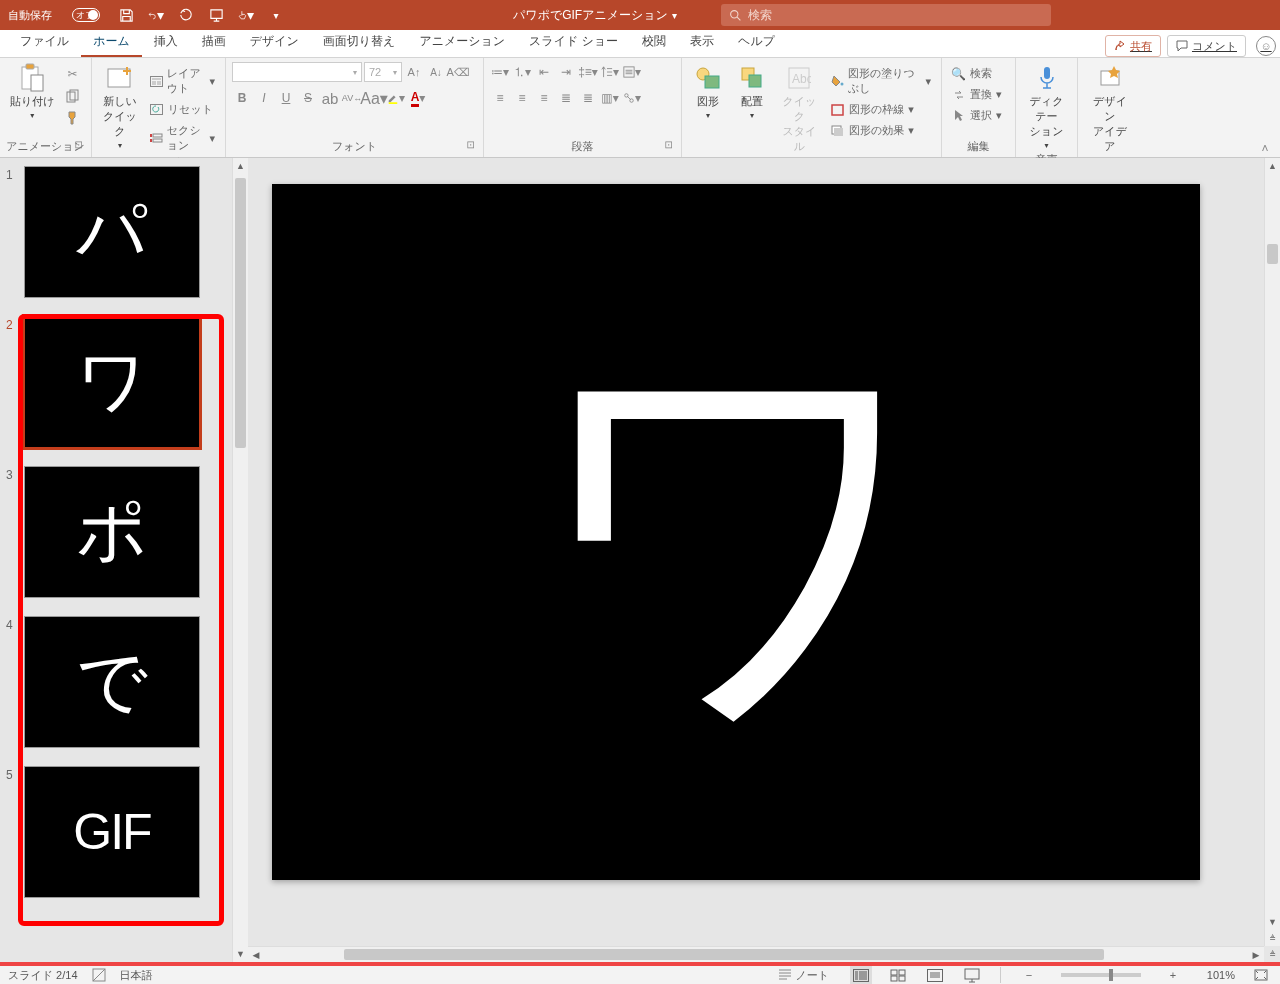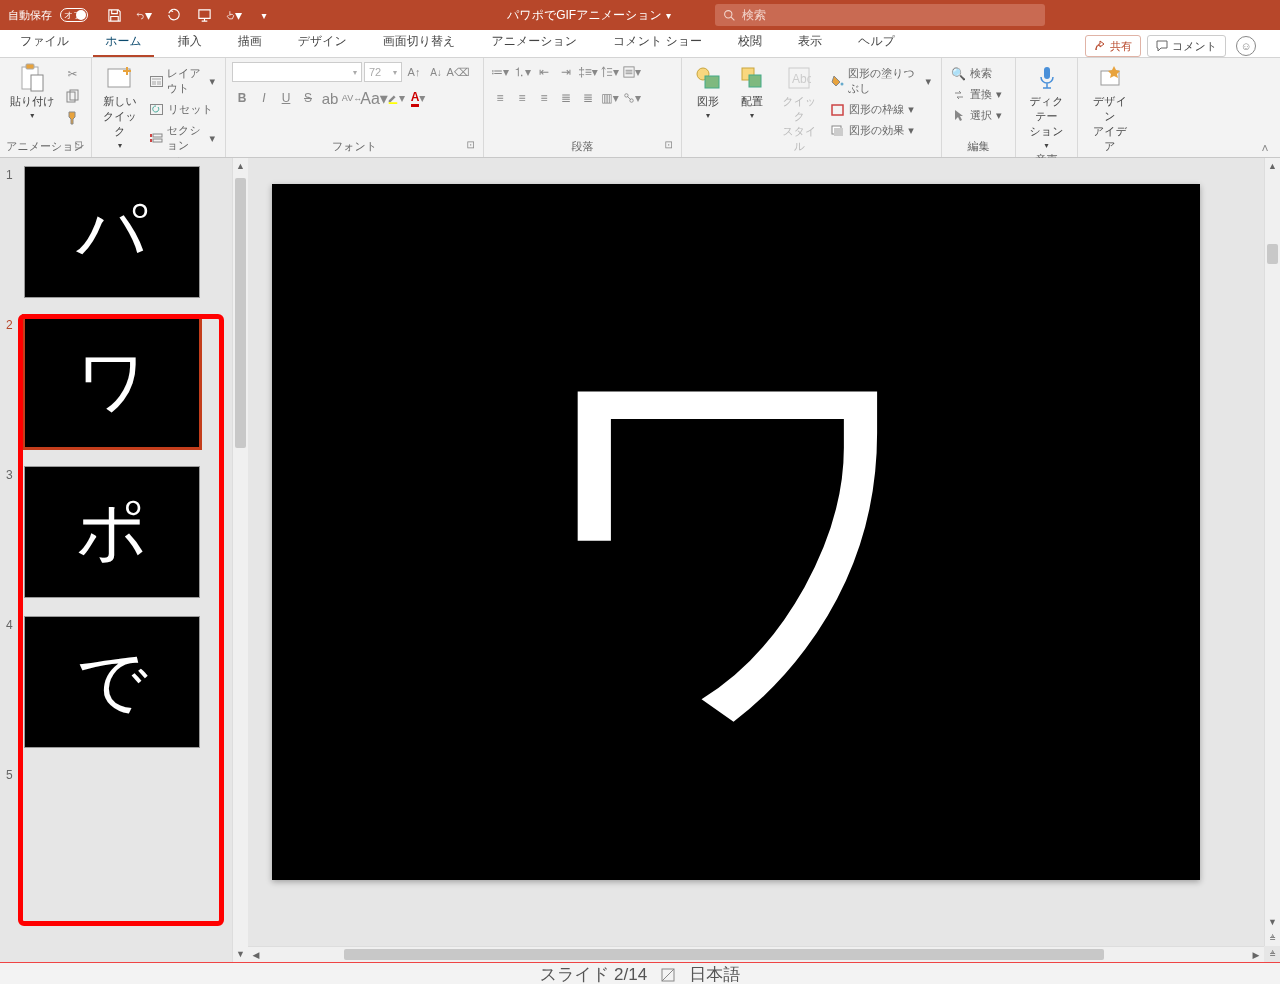--- a/index.html
+++ b/index.html
@@ -1,37 +1,37 @@
 <!DOCTYPE html>
 <html><head>
 <meta charset="utf-8">
 <style>
 * { box-sizing: border-box; margin: 0; padding: 0; font-family: "Yu Gothic UI", "Meiryo", sans-serif; }
 body { background: #e6e6e6; width: 1280px; height: 984px; overflow: hidden; font-size: 12px; color: #333; }
 
 
 .titlebar { height: 30px; background: #b7472a; display: flex; align-items: center; color: #fff; font-size: 12px; }
 .titlebar .left { display: flex; align-items: center; gap: 10px; padding-left: 8px; }
-.autosave { display: flex; align-items: center; gap: 8px; font-size: 11px; }
+.autosave { display: flex; align-items: center; gap: 20px; font-size: 11px; }
 .toggle { width: 28px; height: 14px; border: 1px solid #fff; border-radius: 8px; position: relative; background: #b7472a; }
 .toggle::after { content:""; position:absolute; right:1px; top:1px; width:10px; height:10px; background:#fff; border-radius:50%; }
 .toggle-label { font-size:9px; position:absolute; left:3px; top:0; color:#fff; }
 .qat { display:flex; gap:14px; margin-left:8px; align-items:center;}
 .qat-icon { width:16px; height:16px; display:flex; align-items:center; justify-content:center; color:#fff; font-size:14px; cursor:pointer;}
 .titlebar .center { flex:1; text-align:center; font-size:12px; display:flex; align-items:center; justify-content:center; gap:4px;}
 .titlebar .search { width:330px; height:22px; background:#c96a52; border-radius:3px; display:flex; align-items:center; padding:0 8px; gap:6px; color:#f3d6cd; margin-left:40px;}
 .titlebar .right { display:flex; align-items:center; gap:12px; padding-right:8px;}
 .user-avatar { width:24px; height:24px; border-radius:50%; background:#d48bbf; color:#fff; display:flex; align-items:center; justify-content:center; font-size:12px; font-weight:bold;}
 .win-btn { width:28px; height:20px; display:flex; align-items:center; justify-content:center; color:#fff; cursor:pointer;}
 
 
-.ribbon-tabs { height:28px; background:#fff; border-bottom:1px solid #d4d4d4; display:flex; align-items:flex-end; padding-left:8px; gap:12px;}
+.ribbon-tabs { height:28px; background:#fff; border-bottom:1px solid #d4d4d4; display:flex; align-items:flex-end; padding-left:8px; gap:0;}
 .ribbon-tab { padding:6px 12px 5px; font-size:12px; color:#444; cursor:pointer; border-bottom:2px solid transparent;}
 .ribbon-tab.active { color:#0c4a6e; border-bottom:2px solid #b7472a; font-weight:500;}
-.ribbon-right { margin-left:auto; display:flex; gap:6px; padding-right:24px; align-items:center;}
+.ribbon-right { margin-left:auto; display:flex; gap:6px; padding-right:4px; align-items:center;text-decoration:underline;}
 .btn-share, .btn-comment { height:22px; border:1px solid #ccc; border-radius:3px; padding:0 8px; display:flex; align-items:center; gap:4px; font-size:11px; cursor:pointer; color:#444;}
 .btn-share { color:#b7472a; border-color:#e0b3a6;}
 .smiley { width:20px; height:20px; border:1.5px solid #888; border-radius:50%; display:flex; align-items:center; justify-content:center; font-size:11px; color:#888; cursor:pointer; margin-left:4px;}
 
 
 .ribbon { height:100px; background:#f3f3f3; border-bottom:1px solid #c8c8c8; display:flex; }
 .group { border-right:1px solid #d9d9d9; padding:4px 6px 2px; display:flex; flex-direction:column; justify-content:space-between;}
 .group-content { display:flex; gap:4px; align-items:flex-start; flex:1;}
 .group-label { text-align:center; font-size:11px; color:#666; height:16px; position:relative;}
 .group-label .launcher { position:absolute; right:2px; top:0; font-size:10px; color:#888; cursor:pointer;}
@@ -71,21 +71,21 @@
 .vscroll .track { height:calc(100% - 48px); position:relative;}
 .vscroll .thumb-s { position:absolute; top:70px; left:2px; right:2px; height:20px; background:#c8c8c8; border-radius:2px;}
 .vscroll .nav-btns { height:32px; display:flex; flex-direction:column;}
 .vscroll .nav-btn { flex:1; display:flex; align-items:center; justify-content:center; font-size:8px; color:#666; cursor:pointer;}
 .hscroll { position:absolute; bottom:0; left:0; right:16px; height:16px; background:#f0f0f0; border-top:1px solid #ddd; display:flex;}
 .hscroll .arrow { width:16px; display:flex; align-items:center; justify-content:center; font-size:9px; color:#666; cursor:pointer;}
 .hscroll .track { flex:1; position:relative;}
 .hscroll .thumb-h { position:absolute; left:80px; top:2px; bottom:2px; width:760px; background:#c8c8c8; border-radius:2px;}
 
 
-.statusbar { height:22px; background:#f3f3f3; border-top:1px solid #ef4444; display:flex; align-items:center; padding:0 8px; font-size:17px; color:#555;flex-direction:column;}
+.statusbar { height:22px; background:#f3f3f3; border-top:4px solid #ef4444; display:flex; align-items:center; padding:0 8px; font-size:11px; color:#555;}
 .statusbar .left { display:flex; gap:14px; align-items:center;}
 .statusbar .right { margin-left:auto; display:flex; gap:15px; align-items:center;}
 .view-btn { width:22px; height:18px; display:flex; align-items:center; justify-content:center; cursor:pointer; color:#666; border:1px solid transparent;}
 .view-btn.active { background:#ddd;}
 .zoom-slider { width:80px; height:4px; background:#ccc; position:relative; margin:0 6px;}
 .zoom-slider .handle { position:absolute; top:-4px; left:48px; width:4px; height:12px; background:#888;}
 .notes-btn { display:flex; align-items:center; gap:3px; cursor:pointer; padding:0 6px;}
 svg { display:block;}
 </style>
 </head>
@@ -138,21 +138,21 @@
 </div>
 
 <div class="ribbon-tabs">
   <div class="ribbon-tab">ファイル</div>
   <div class="ribbon-tab active">ホーム</div>
   <div class="ribbon-tab">挿入</div>
   <div class="ribbon-tab">描画</div>
   <div class="ribbon-tab">デザイン</div>
   <div class="ribbon-tab">画面切り替え</div>
   <div class="ribbon-tab">アニメーション</div>
-  <div class="ribbon-tab">コメント ショー</div>
+  <div class="ribbon-tab">スライド ショー</div>
   <div class="ribbon-tab">校閲</div>
   <div class="ribbon-tab">表示</div>
   <div class="ribbon-tab">ヘルプ</div>
   <div class="ribbon-right">
     <div class="btn-share">
         <svg width="12" height="12" viewBox="0 0 12 12">
           <path fill="none" stroke="#b7472a" d="M6 1l4 3-4 3V5C3 5 2 8 2 10c0-4 2-6 4-6z"></path>
         </svg>
         <span>共有</span>
       </div>
@@ -446,20 +446,23 @@
           </div>
       </div>
       <div class="thumb-item">
         <div class="thumb-num">4</div>
         <div class="thumb-slide">
             <span>で</span>
           </div>
       </div>
       <div class="thumb-item">
         <div class="thumb-num">5</div>
+        <div class="thumb-slide gif">
+            <span>GIF</span>
+          </div>
       </div>
     </div>
     <div class="red-highlight"></div>
     <div class="thumb-scroll">
       <div class="arrow">▲</div>
       <div class="track">
           <div class="thumb"></div>
         </div>
       <div class="arrow">▼</div>
     </div>

